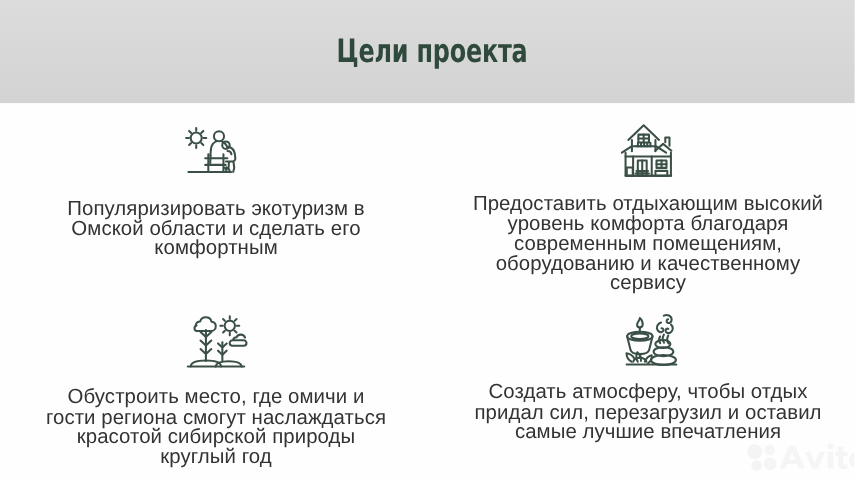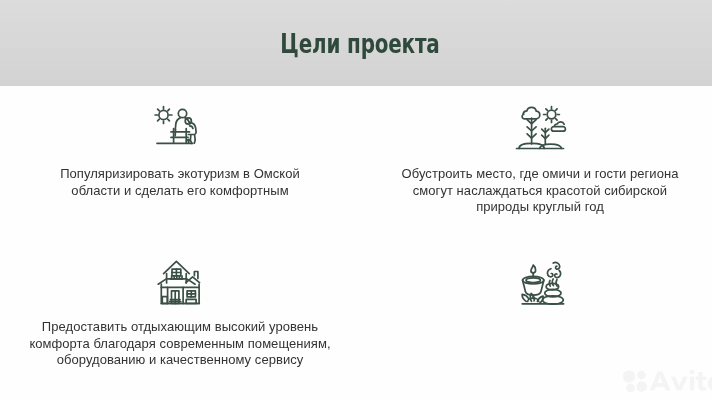--- a/index.html
+++ b/index.html
@@ -88,21 +88,21 @@
   }
   .goal-icon svg {
     width: 62px;
     height: 62px;
     display: block;
   }
   .goal-text {
     width: 292px;
     text-align: center;
     color: #333333;
-    font-size: 13px;
+    font-size: 17px;
     line-height: 16.5px;
     font-weight: 400;
     letter-spacing: 0.05px;
   }
   .goal-cell.row2 {
     padding-top: 10px;
   }
   .goal-cell.row2 .goal-text {
     width: 306px;
   }
@@ -161,20 +161,61 @@
 
             <path d="M41.8 35.2l-.4 5.1 1.4 3.1"></path>
             <path d="M45.6 35.2l.6 4.8-.9 3.3"></path>
 
             <path d="M39.6 39.3v3.9M38.3 39.9l1.3 1.4M41 39.9l-1.4 1.4"></path>
           </svg>
         </div>
         <div class="goal-text">Популяризировать экотуризм в Омской области и сделать его комфортным</div>
       </div>
 
+      <div class="goal-cell row2">
+        <div class="goal-icon">
+          <svg viewBox="0 0 62 62" fill="none" stroke="#3a4f45" stroke-width="1.7" stroke-linecap="round" stroke-linejoin="round">
+
+            <path d="M14.6 20.6L27.4 8.4l12.8 12.2"></path>
+            <path d="M17.6 20.6v9.4M37.2 20.6v9.4"></path>
+
+            <rect x="23" y="16.2" width="8.8" height="6.6"></rect>
+            <path d="M27.4 16.2v6.6M23 19.5h8.8"></path>
+
+            <path d="M21.2 25.9h12.4"></path>
+            <path d="M22.6 22.9v3M25.2 22.9v3M27.8 22.9v3M30.4 22.9v3M33 22.9v3"></path>
+
+            <path d="M37 29.6l6.6-5.7 6.9 5.7"></path>
+
+            <path d="M45.4 22.6v-4.1h3.5v6.9"></path>
+
+            <path d="M9.2 31.2l8.1-5.3h20.6l8.2 5.3"></path>
+
+            <path d="M12.3 31.2v19.3h37.8V31.2"></path>
+            <path d="M12.3 50.5h38"></path>
+
+            <path d="M18.6 34.4v16.1M34.1 34.4v16.1"></path>
+            <path d="M12.3 34.4h37.8"></path>
+
+            <rect x="22.5" y="37.8" width="7.4" height="12.7"></rect>
+            <path d="M26.2 37.8v12.7"></path>
+
+            <path d="M21.4 46.6h9.6M20.6 48.6h11.2"></path>
+
+            <rect x="38.1" y="37.8" width="8.3" height="6.1"></rect>
+            <path d="M42.3 37.8v6.1M38.1 40.9h8.3"></path>
+
+            <rect x="13.3" y="43.6" width="5" height="6.9"></rect>
+
+            <rect x="37.2" y="46.4" width="9.9" height="4.1"></rect>
+          </svg>
+        </div>
+        <div class="goal-text">Предоставить отдыхающим высокий уровень комфорта благодаря современным помещениям, оборудованию и качественному сервису</div>
+      </div>
+
       <div class="goal-cell">
         <div class="goal-icon">
           <svg viewBox="0 0 62 62" fill="none" stroke="#3a4f45" stroke-width="1.7" stroke-linecap="round" stroke-linejoin="round">
 
             <circle cx="42.5" cy="14.5" r="4.3"></circle>
             <path d="M42.5 6.6v2.1M42.5 20.3v2.1M34.6 14.5h2.1M48.3 14.5h2.1M36.9 8.9l1.5 1.5M46.6 18.6l1.5 1.5M48.1 8.9l-1.5 1.5M38.4 18.6l-1.5 1.5"></path>
 
             <path d="M14.1 14.2a3.9 3.9 0 0 1 3.7-3.3c.6-2.1 2.5-3.5 4.7-3.5 2.3 0 4.3 1.6 4.8 3.8 2 .2 3.5 1.8 3.5 3.8 0 2.1-1.7 3.8-3.8 3.8H14.8a2.4 2.4 0 0 1 0-4.6z"></path>
 
             <path d="M45.1 26.6a3.2 3.2 0 0 1 3-2.6 3.9 3.9 0 0 1 7.1.3M44.7 31.2h9.4a2.3 2.3 0 0 0 0-4.6h-9.4a2.3 2.3 0 0 0 0 4.6z"></path>
@@ -190,61 +231,20 @@
             <path d="M7.5 48.5h47"></path>
           </svg>
         </div>
         <div class="goal-text">Обустроить место, где омичи и гости региона смогут наслаждаться красотой сибирской природы круглый год</div>
       </div>
 
       <div class="goal-cell row2">
         <div class="goal-icon">
           <svg viewBox="0 0 62 62" fill="none" stroke="#3a4f45" stroke-width="1.7" stroke-linecap="round" stroke-linejoin="round">
 
-            <path d="M14.6 20.6L27.4 8.4l12.8 12.2"></path>
-            <path d="M17.6 20.6v9.4M37.2 20.6v9.4"></path>
-
-            <rect x="23" y="16.2" width="8.8" height="6.6"></rect>
-            <path d="M27.4 16.2v6.6M23 19.5h8.8"></path>
-
-            <path d="M21.2 25.9h12.4"></path>
-            <path d="M22.6 22.9v3M25.2 22.9v3M27.8 22.9v3M30.4 22.9v3M33 22.9v3"></path>
-
-            <path d="M37 29.6l6.6-5.7 6.9 5.7"></path>
-
-            <path d="M45.4 22.6v-4.1h3.5v6.9"></path>
-
-            <path d="M9.2 31.2l8.1-5.3h20.6l8.2 5.3"></path>
-
-            <path d="M12.3 31.2v19.3h37.8V31.2"></path>
-            <path d="M12.3 50.5h38"></path>
-
-            <path d="M18.6 34.4v16.1M34.1 34.4v16.1"></path>
-            <path d="M12.3 34.4h37.8"></path>
-
-            <rect x="22.5" y="37.8" width="7.4" height="12.7"></rect>
-            <path d="M26.2 37.8v12.7"></path>
-
-            <path d="M21.4 46.6h9.6M20.6 48.6h11.2"></path>
-
-            <rect x="38.1" y="37.8" width="8.3" height="6.1"></rect>
-            <path d="M42.3 37.8v6.1M38.1 40.9h8.3"></path>
-
-            <rect x="13.3" y="43.6" width="5" height="6.9"></rect>
-
-            <rect x="37.2" y="46.4" width="9.9" height="4.1"></rect>
-          </svg>
-        </div>
-        <div class="goal-text">Предоставить отдыхающим высокий уровень комфорта благодаря современным помещениям, оборудованию и качественному сервису</div>
-      </div>
-
-      <div class="goal-cell row2">
-        <div class="goal-icon">
-          <svg viewBox="0 0 62 62" fill="none" stroke="#3a4f45" stroke-width="1.7" stroke-linecap="round" stroke-linejoin="round">
-
             <path d="M44.2 10.1c2.8-1.6 6.4.1 6.5 3.2.1 2.4-2.2 3.4-3.5 2.5-1.1-.8-.8-2.6.6-2.7"></path>
             <path d="M41.9 15.7c-2.8.8-4.3 3.8-3 6.3 1.1 2.1 3.6 2.3 4.6 1 .9-1.1.2-2.7-1.2-2.5"></path>
             <path d="M50.2 17.5c2 1.7 2 5-.3 6.5-1.9 1.3-4 .3-4.2-1.3-.2-1.4 1.2-2.4 2.2-1.6"></path>
 
             <path d="M44.2 25.9c-1.4 2.4-1.3 4.5.2 6.7M47.9 26.6c-1.3 2.3-1.2 4.4.2 6.5M41 27.4c-1.1 2-1 3.9.2 5.6"></path>
 
             <path d="M21.9 17.8c0-2.3 2.3-3.7 2.3-5.8 1.6 1.3 2.4 3.3 2.4 5.2 0 1.4-1 2.6-2.4 2.6s-2.3-.9-2.3-2z"></path>
 
             <path d="M24.2 20.2v3.4"></path>
 
@@ -261,20 +261,21 @@
             <path d="M22.5 48.4c-1.5-2.4-1.6-5.4-.3-7.9 2.2 1.8 3.3 4.6 2.9 7.3"></path>
             <path d="M28.4 48.4c.9-2.6 3-4.6 5.7-5.3.3 2.6-.9 5.2-3.1 6.6"></path>
 
             <ellipse cx="43.4" cy="33.7" rx="6.3" ry="3.3"></ellipse>
             <ellipse cx="43.9" cy="40.1" rx="8.2" ry="3.8"></ellipse>
             <ellipse cx="43.9" cy="47" rx="10.4" ry="4.2"></ellipse>
 
             <path d="M13.2 50.8h41.4"></path>
           </svg>
         </div>
+        <div class="goal-text">Создать атмосферу, чтобы отдых придал сил, перезагрузил и оставил самые лучшие впечатления</div>
       </div>
 
     </div>
   </div>
 
   <div class="avito-watermark">
     <svg viewBox="0 0 96 28" fill="#ededed">
       <circle cx="9" cy="10.5" r="6.2"></circle>
       <circle cx="21.5" cy="9" r="4.4"></circle>
       <circle cx="10.5" cy="22" r="4.4"></circle>

